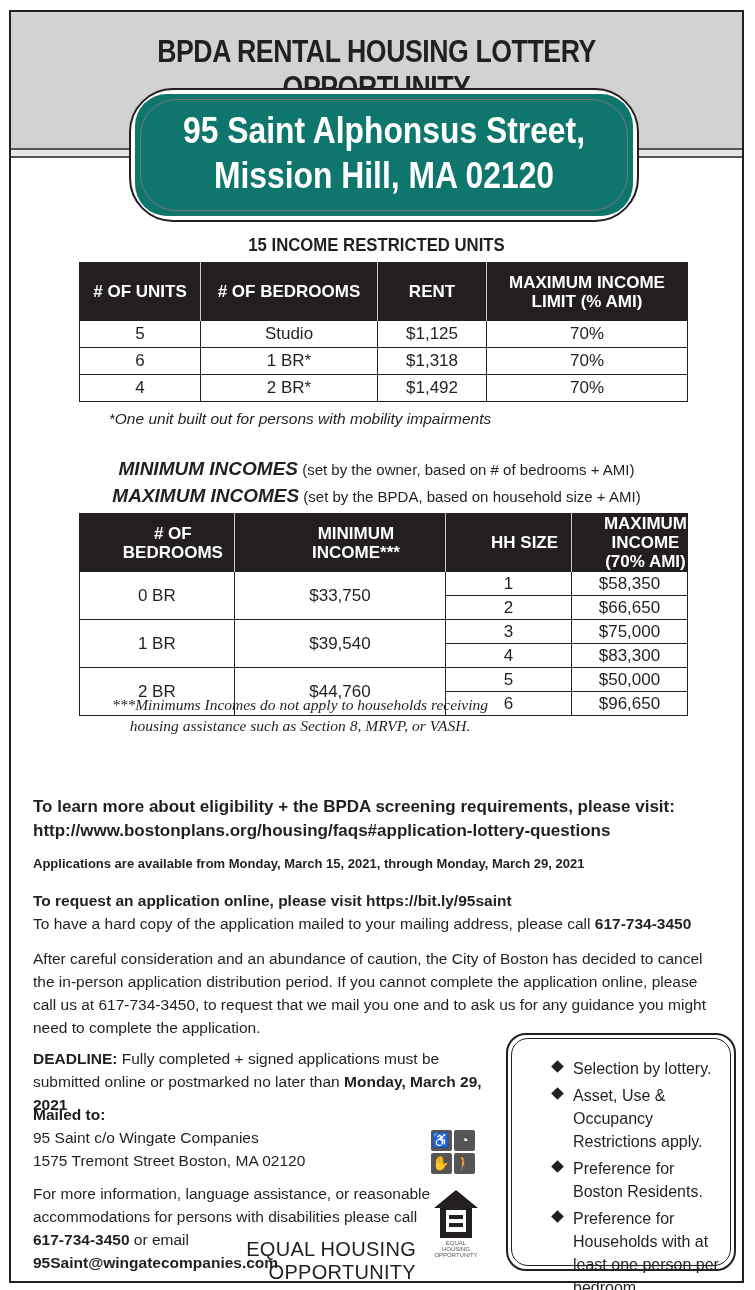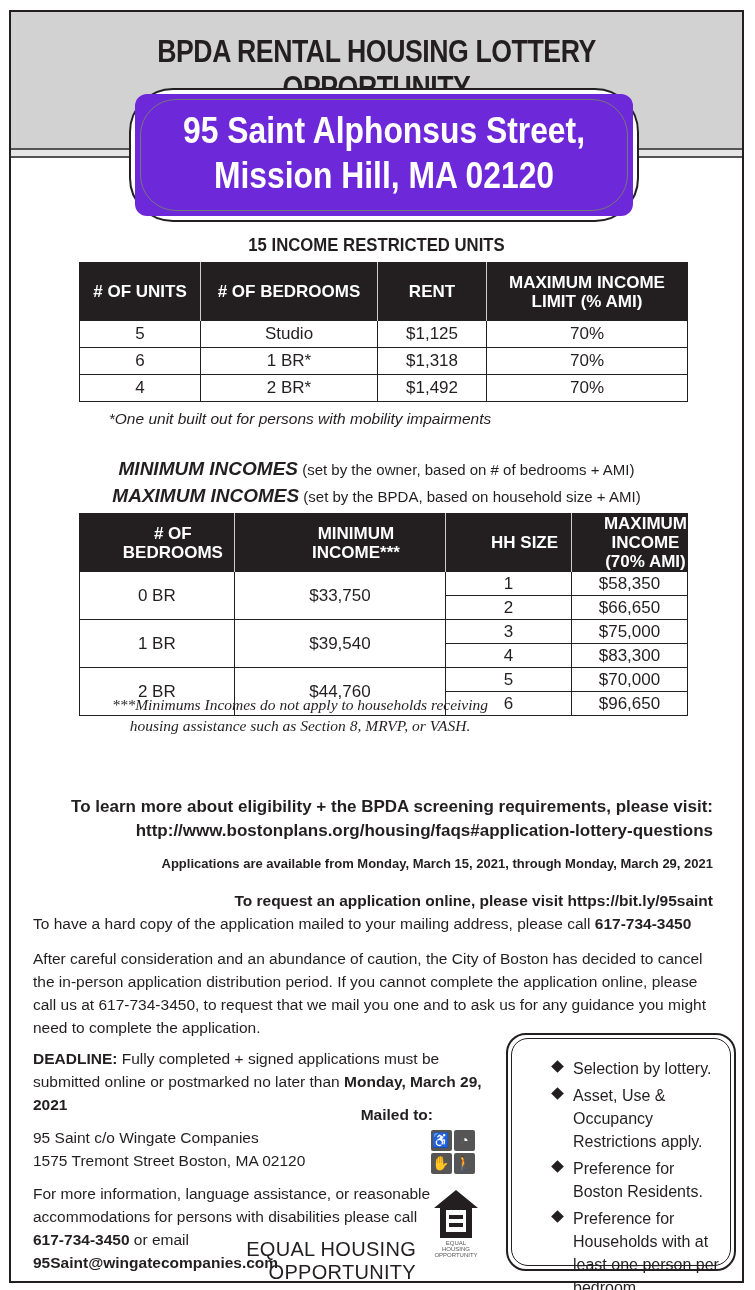--- a/index.html
+++ b/index.html
@@ -4,38 +4,38 @@
 <style>
   html,body{margin:0;padding:0;background:#fff;}
   body{width:755px;height:1290px;position:relative;font-family:"Liberation Sans",sans-serif;color:#231f20;overflow:hidden;}
   .frame{position:absolute;left:9px;top:10px;width:735px;height:1273px;border:2px solid #231f20;box-sizing:border-box;background:#fff;}
   .band{position:absolute;left:0;top:0;width:731px;height:136px;background:#d2d2d2;}
   .band-line1{position:absolute;left:0;top:136px;width:731px;height:2px;background:#555;}
   .band-line2{position:absolute;left:0;top:138px;width:731px;height:6px;background:#e6e6e6;}
   .band-line3{position:absolute;left:0;top:144px;width:731px;height:2px;background:#555;}
   .main-title{position:absolute;left:0;top:22px;width:731px;text-align:center;font-weight:bold;font-size:31px;letter-spacing:-0.5px;transform:scaleX(0.86);transform-origin:center;color:#231f20;}
   .pill-outer{position:absolute;left:118px;top:76px;width:510px;height:134px;border:2px solid #231f20;border-radius:44px;background:#fff;box-sizing:border-box;}
-  .pill{position:absolute;left:4px;top:4px;right:4px;bottom:4px;background:#6d28d9;border-radius:12px;padding-left:9px;}
+  .pill{position:absolute;left:4px;top:4px;right:4px;bottom:4px;background:#0f766e;border-radius:32px;padding-left:9px;}
   .pill-inner{position:absolute;left:5px;top:5px;right:5px;bottom:5px;border:1px solid #777;border-radius:36px;}
   .address{position:absolute;left:0;top:14px;width:100%;text-align:center;color:#fff;font-weight:bold;font-size:37px;line-height:45px;transform:scaleX(0.86);}
   .sec-title{position:absolute;left:0;width:731px;text-align:center;font-weight:bold;font-size:19px;transform:scaleX(0.88);}
   table{border-collapse:collapse;position:absolute;}
   th{background:#231f20;color:#fff;font-weight:bold;font-size:17px;border-left:1px solid #ccc;padding:0;line-height:19px;}
   th:first-child{border-left:none;}
   td{border:1px solid #231f20;font-size:17px;text-align:center;padding:0;height:26px;color:#231f20;}
   .t1{left:68px;top:250px;width:609px;border:1px solid #231f20;}
   .t1 th{height:57px;}
   .t2{left:68px;top:501px;width:609px;border:1px solid #231f20;}
   .t2 th{height:57px;padding-left:32px;}
   .t2 td{height:23px;font-size:17px;}
   .note{position:absolute;left:0;width:578px;text-align:center;font-style:italic;font-size:15.5px;line-height:21px;}
   .minmax{position:absolute;left:0;width:731px;text-align:center;font-size:15px;line-height:24px;}
   .minmax b{font-size:19px;font-style:italic;}
   .para{position:absolute;left:22px;width:680px;font-size:16px;line-height:23px;}
-  .bold{font-weight:bold;text-align:right;}
+  .bold{font-weight:bold;}
   .boxlist{position:absolute;left:495px;top:1021px;width:230px;height:238px;border:2px solid #231f20;border-radius:20px;box-sizing:border-box;}
   .boxlist-inner{position:absolute;left:3px;top:3px;right:3px;bottom:3px;border:1px solid #231f20;border-radius:17px;padding-left:27px;}
   .blist{list-style:none;margin:0;padding:18px 6px 0 14px;font-size:16px;line-height:23px;}
   .blist li{position:relative;padding-left:20px;margin-bottom:4px;}
   .diamond{position:absolute;left:0;top:5px;width:9px;height:9px;background:#231f20;transform:rotate(45deg);}
   .icons{position:absolute;left:420px;top:1118px;width:45px;}
   .ic{position:absolute;width:21px;height:21px;background:#555;border-radius:2px;color:#fff;font-size:14px;text-align:center;line-height:21px;}
   .eho{position:absolute;left:421px;top:1176px;width:48px;}
   .eho-cap{position:absolute;left:421px;top:1228px;width:48px;font-size:6px;line-height:6px;text-align:center;color:#555;}
   .eho-text{position:absolute;left:180px;top:1226px;width:225px;text-align:right;font-size:20px;font-weight:500;letter-spacing:0.3px;}
@@ -136,21 +136,21 @@
       <td>$75,000</td>
     </tr>
     <tr>
       <td>4</td>
       <td>$83,300</td>
     </tr>
     <tr>
       <td rowspan="2">2 BR</td>
       <td rowspan="2">$44,760</td>
       <td>5</td>
-      <td>$70,000</td>
+      <td>$50,000</td>
     </tr>
     <tr>
       <td>6</td>
       <td>$96,650</td>
     </tr>
   </tbody>
     </table>
 
   <div class="note" style="top:682px;font-family:Liberation Serif, serif;">
     <div>***Minimums Incomes do not apply to households receiving</div>

